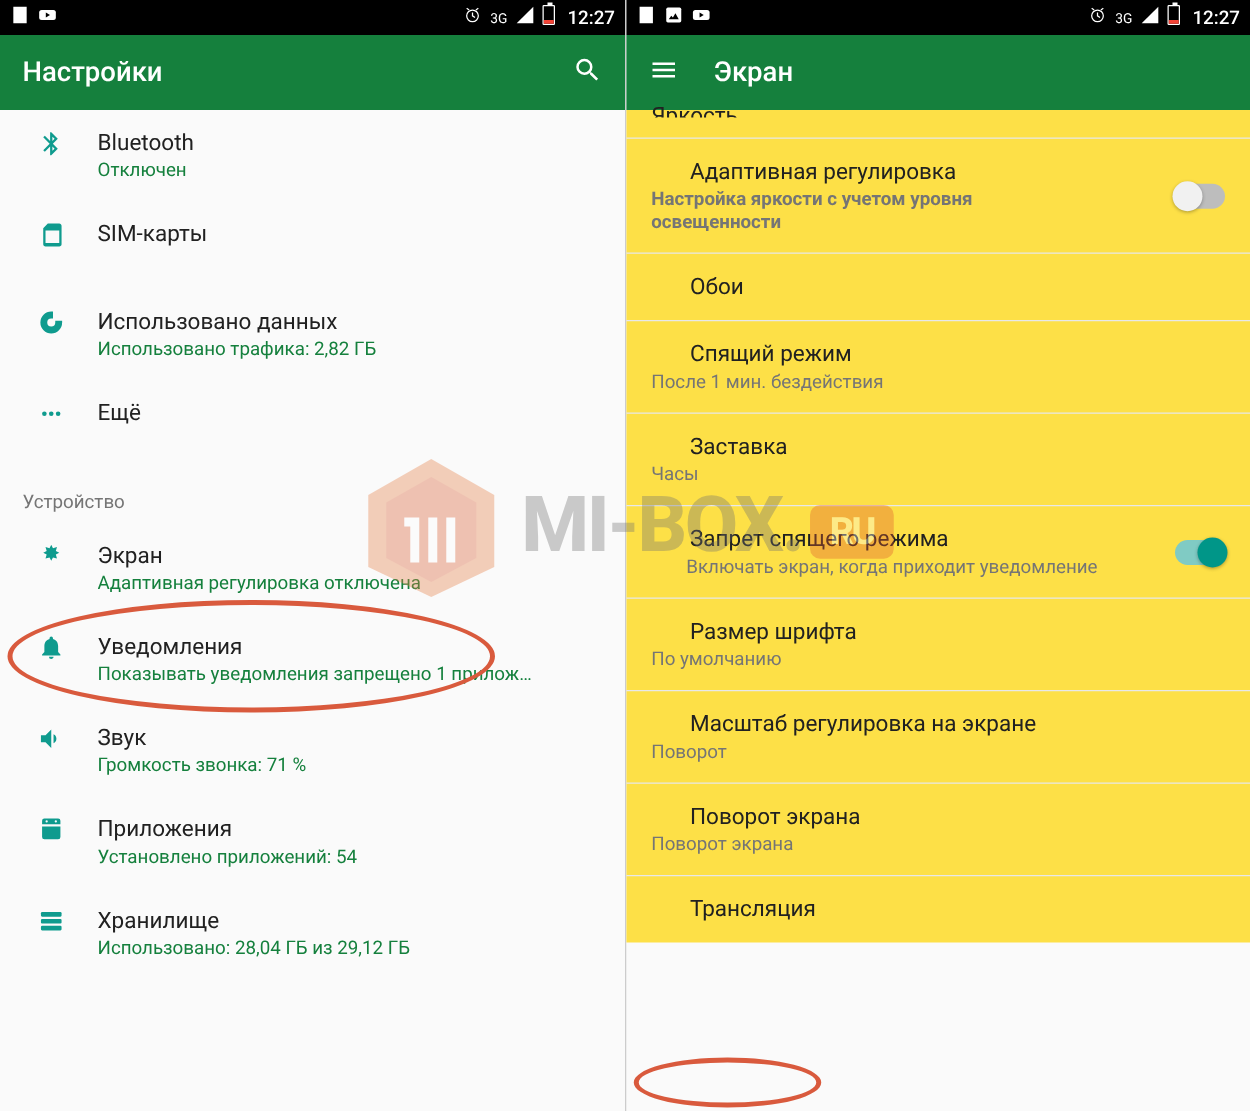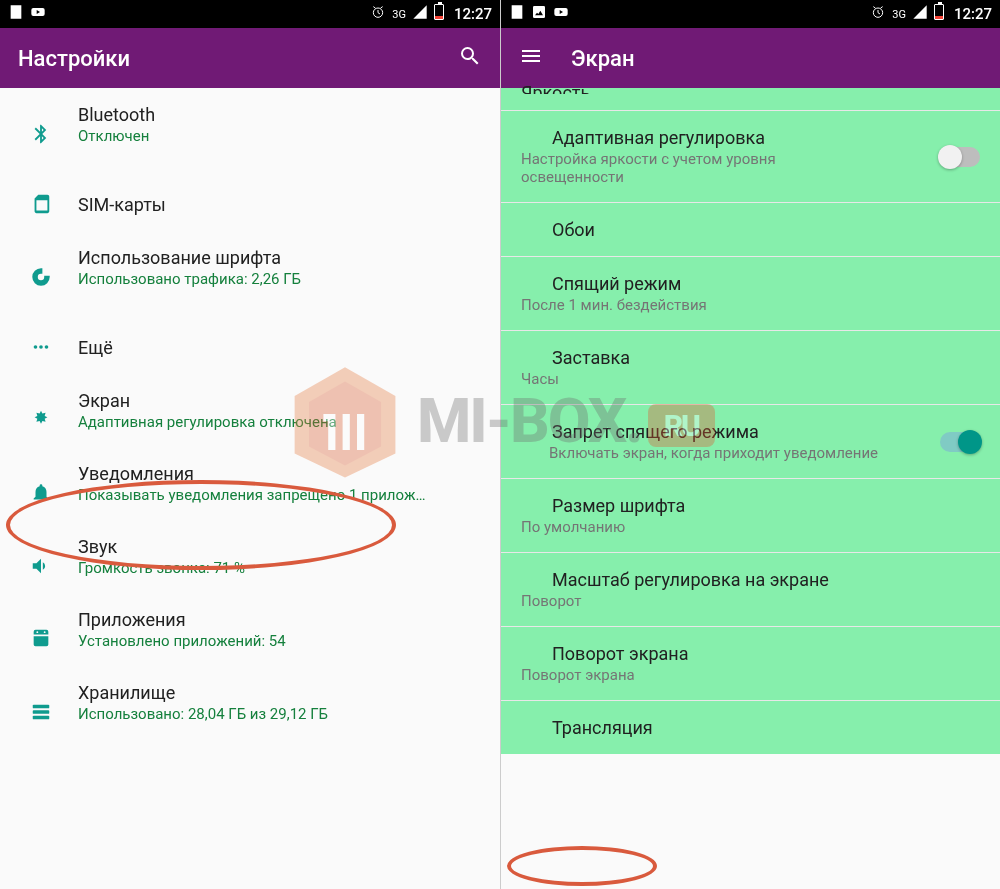--- a/index.html
+++ b/index.html
@@ -36,39 +36,39 @@
     font-size: 15px;
   }
   .statusbar .left { display: flex; gap: 6px; align-items: center; }
   .statusbar .right { margin-left: auto; display: flex; gap: 6px; align-items: center; }
   .statusbar svg { width: 16px; height: 16px; fill: #fff; }
   .statusbar .time { font-weight: 500; margin-left: 4px; }
 
   
   .appbar {
     height: 60px;
-    background: #701a75;
+    background: #15803d;
     color: #fff;
     display: flex;
     align-items: center;
     padding: 0 18px;
   }
   .appbar .title {
     font-size: 22px;
     font-weight: 500;
   }
   .appbar .hamburger { margin-right: 28px; }
   .appbar .hamburger svg, .appbar .search svg { width: 24px; height: 24px; fill: #fff; }
   .appbar .search { margin-left: auto; }
 
   
   .settings-list { background: #fafafa; }
   .s-item {
     display: flex;
-    align-items: flex-end;
+    align-items: flex-start;
     padding: 16px 18px 16px 18px;
     min-height: 70px;
   }
   .s-item .icon-wrap {
     width: 46px;
     display: flex;
     justify-content: center;
     align-items: center;
   }
   .s-item .icon-wrap svg { width: 22px; height: 22px; fill: #0f9b8e; }
@@ -89,21 +89,21 @@
     overflow: hidden;
     text-overflow: ellipsis;
   }
   .category {
     font-size: 15px;
     color: #757575;
     padding: 18px 18px 8px 18px;
   }
 
   
-  .dlist { background: #86efac; }
+  .dlist { background: #fde047; }
   .d-item {
     padding: 16px 20px;
     border-bottom: 1px solid #e8e8e8;
     position: relative;
   }
   .d-item .primary { font-size: 18px; color: #212121; margin-left: 31px; }
   .d-item .secondary { font-size: 15px; color: #757575; margin-top: 2px; }
   .d-item .toggle {
     position: absolute;
     right: 20px;
@@ -242,38 +242,39 @@
         </div>
       </div>
 
       <div class="s-item">
         <div class="icon-wrap">
             <svg viewBox="0 0 24 24">
               <path d="M12 4a8 8 0 1 0 8 8h-3a5 5 0 1 1-5-5V4z" fill="none" stroke="#0f9b8e" stroke-width="3"></path>
             </svg>
           </div>
         <div class="text-wrap">
-          <div class="primary">Использование шрифта</div>
-          <div class="secondary">Использовано трафика: 2,26 ГБ</div>
+          <div class="primary">Использовано данных</div>
+          <div class="secondary">Использовано трафика: 2,82 ГБ</div>
         </div>
       </div>
 
       <div class="s-item">
         <div class="icon-wrap">
             <svg viewBox="0 0 24 24">
               <circle cx="6" cy="12" r="2"></circle>
               <circle cx="12" cy="12" r="2"></circle>
               <circle cx="18" cy="12" r="2"></circle>
             </svg>
           </div>
         <div class="text-wrap">
           <div class="primary">Ещё</div>
         </div>
       </div>
 
+      <div class="category">Устройство</div>
 
       <div class="s-item">
         <div class="icon-wrap">
             <svg viewBox="0 0 24 24">
               <path d="M12 2l1.5 3L17 4l-1 3.5L19 9l-3 1.5L17 14l-3.5-1L12 16l-1.5-3L7 14l1-3.5L5 9l3-1.5L7 4l3.5 1z"></path>
             </svg>
           </div>
         <div class="text-wrap">
           <div class="primary">Экран</div>
           <div class="secondary">Адаптивная регулировка отключена</div>
@@ -373,21 +374,21 @@
       <span class="title">Экран</span>
     </div>
 
     <div class="dlist">
       <div class="d-partial-top">
         <div class="primary" style="overflow:hidden; height:12px;">Яркость</div>
       </div>
 
       <div class="d-item">
         <div class="primary">Адаптивная регулировка</div>
-        <div class="secondary" style="max-width:340px;">Настройка яркости с учетом уровня освещенности</div>
+        <div class="secondary" style="max-width:340px;font-weight:bold;">Настройка яркости с учетом уровня освещенности</div>
         <div class="toggle">
             <div class="knob"></div>
           </div>
       </div>
 
       <div class="d-item">
         <div class="primary">Обои</div>
       </div>
 
       <div class="d-item">

